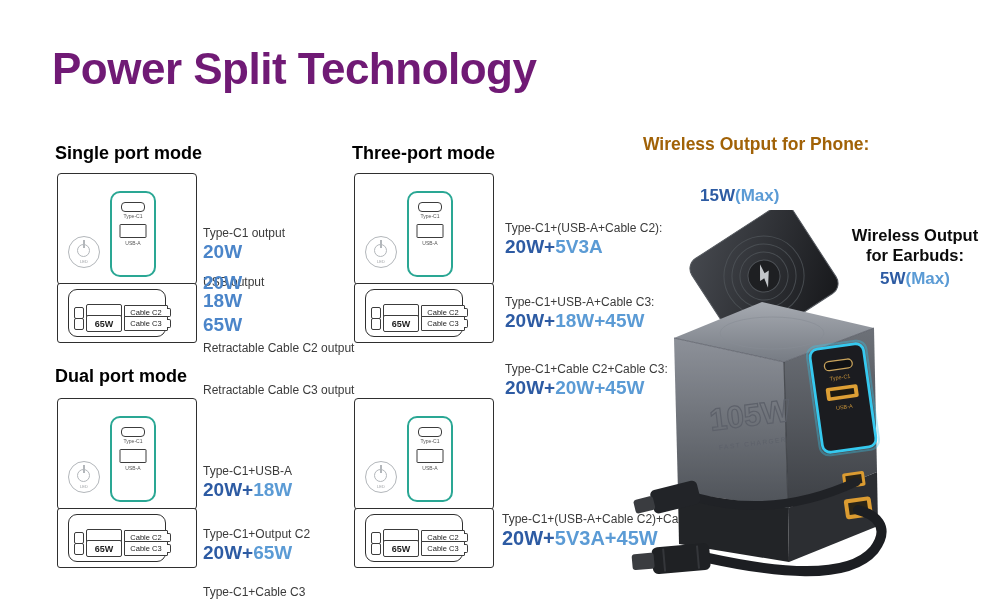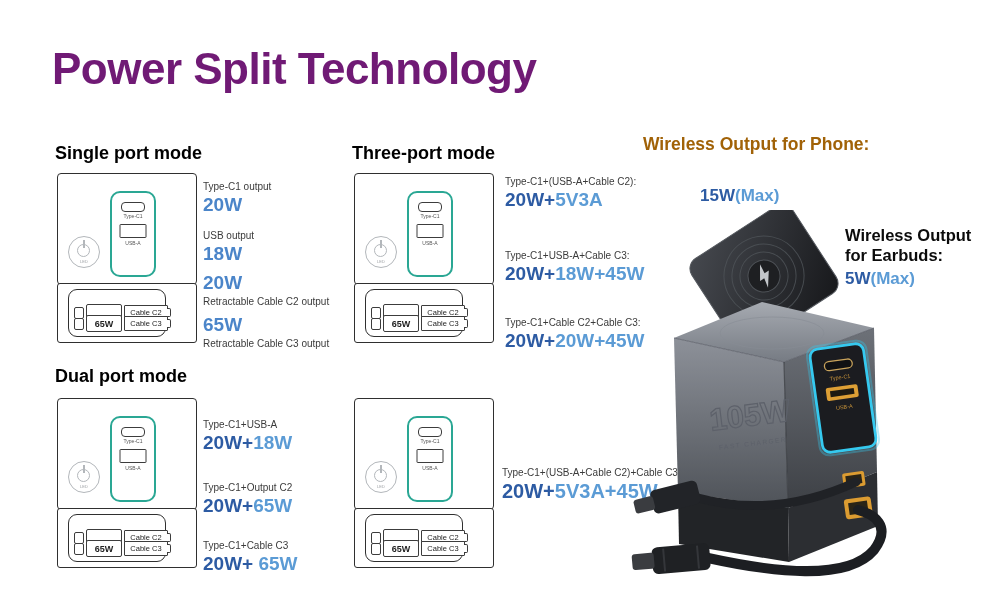--- a/index.html
+++ b/index.html
@@ -33,29 +33,29 @@
   .row1{top:14px;} .row2{top:25px;}
   .tip{width:8px;height:10px;border:1.2px solid #3c3c3c;border-radius:2px;background:#fff;}
   .plug{width:34px;height:15px;border:1.2px solid #3c3c3c;border-radius:2px;background:#fff;
         font-size:9px;font-weight:700;color:#222;display:flex;align-items:center;justify-content:center;}
   .tag{position:relative;width:42px;height:13px;border:1.2px solid #3c3c3c;border-radius:1px;background:#fff;
        font-size:7.5px;color:#222;display:flex;align-items:center;justify-content:center;white-space:nowrap;}
   .tag::after{content:'';position:absolute;right:-3.5px;top:2px;width:3px;height:7px;border:1px solid #3c3c3c;border-left:none;border-radius:0 2px 2px 0;background:#fff;}
 
   
   .titem{position:absolute;white-space:nowrap;}
-  .tlabel{font-size:10px;color:#3b3b3b;line-height:15px;}
+  .tlabel{font-size:12px;color:#3b3b3b;line-height:15px;margin-top:47px;}
   .tvalue{font-size:19px;font-weight:700;line-height:22px;color:#4b85c9;}
   .vp{color:#2d5ba3;} .vs{color:#5b9bd5;}
   .big .tvalue{font-size:20px;}
 
   
   .wphone-title{left:643px;top:134px;font-size:17.5px;font-weight:700;color:#a16207;}
   .wphone-value{left:700px;top:166px;font-size:17px;font-weight:700;margin-top:20px;}
-  .earbuds{left:845px;top:225px;width:140px;}
+  .earbuds{left:845px;top:225px;width:140px;text-align:center;}
   .earbuds .l{font-size:16.5px;font-weight:700;color:#0b0b0b;line-height:20px;}
   .earbuds .v{margin-top:4px;font-size:17px;font-weight:700;}
 
   .product-svg{left:612px;top:210px;}
 </style>
 </head>
 <body>
 
 <div class="abs title">Power Split Technology</div>
 

